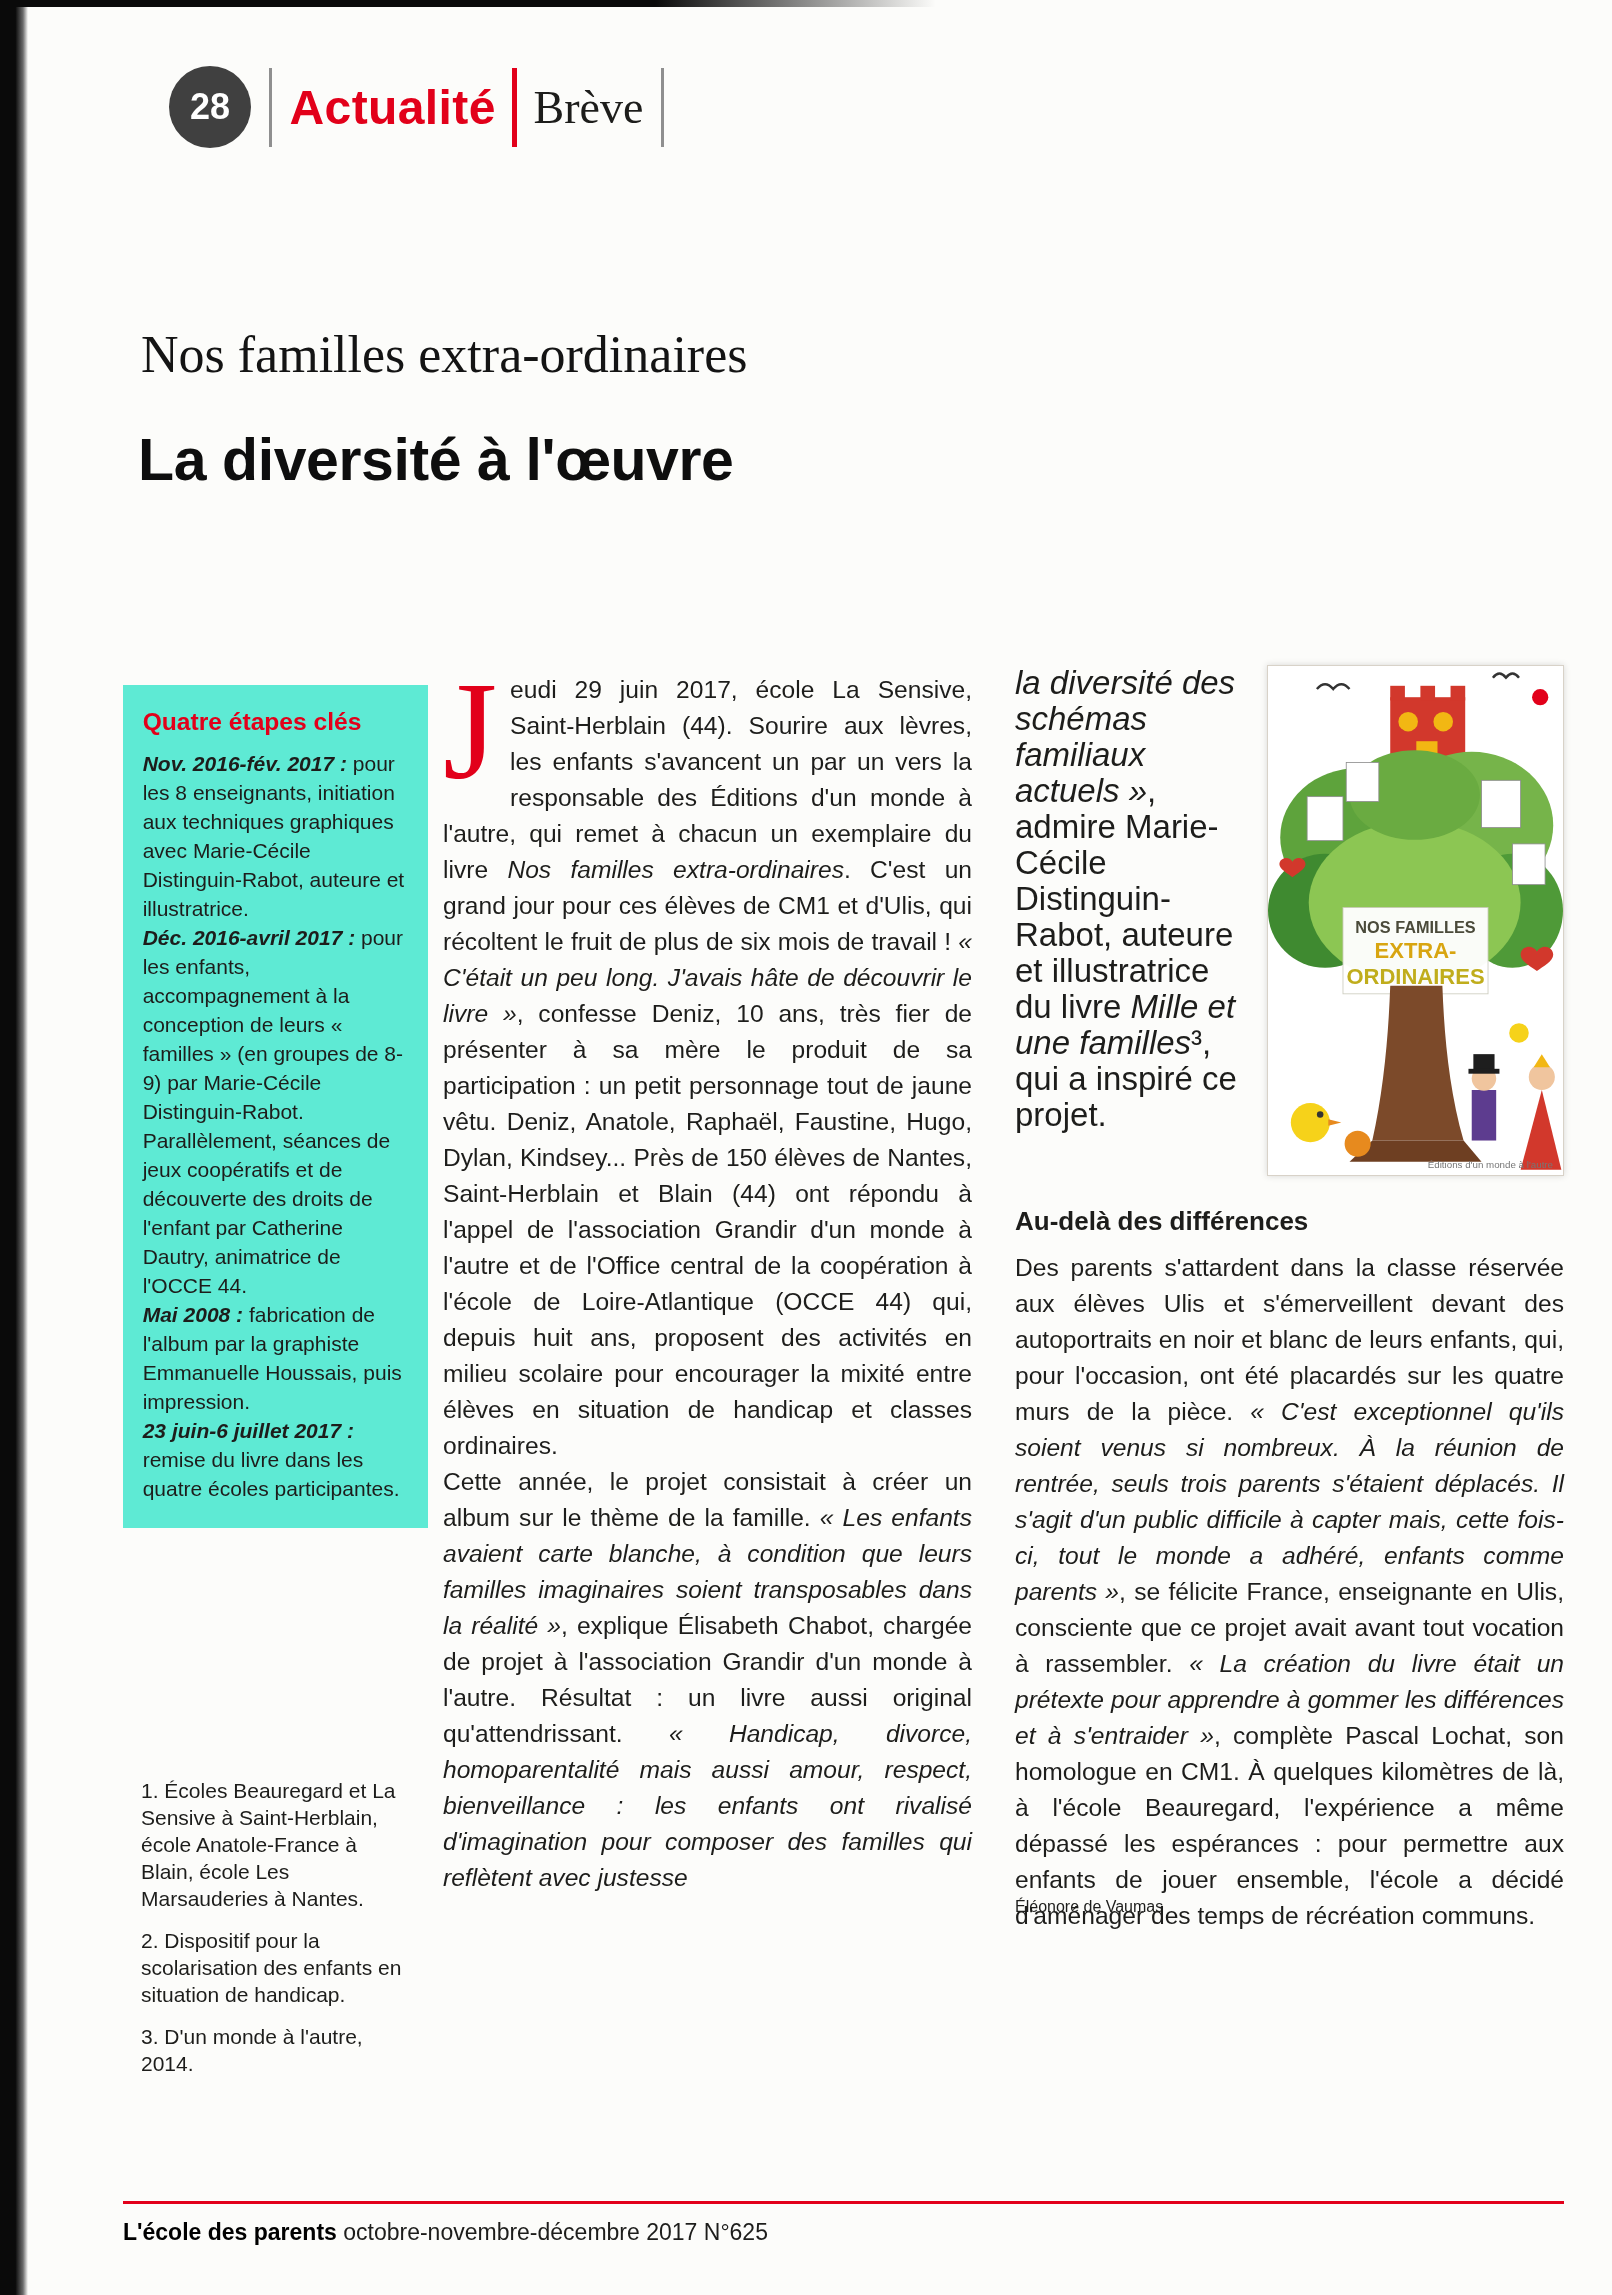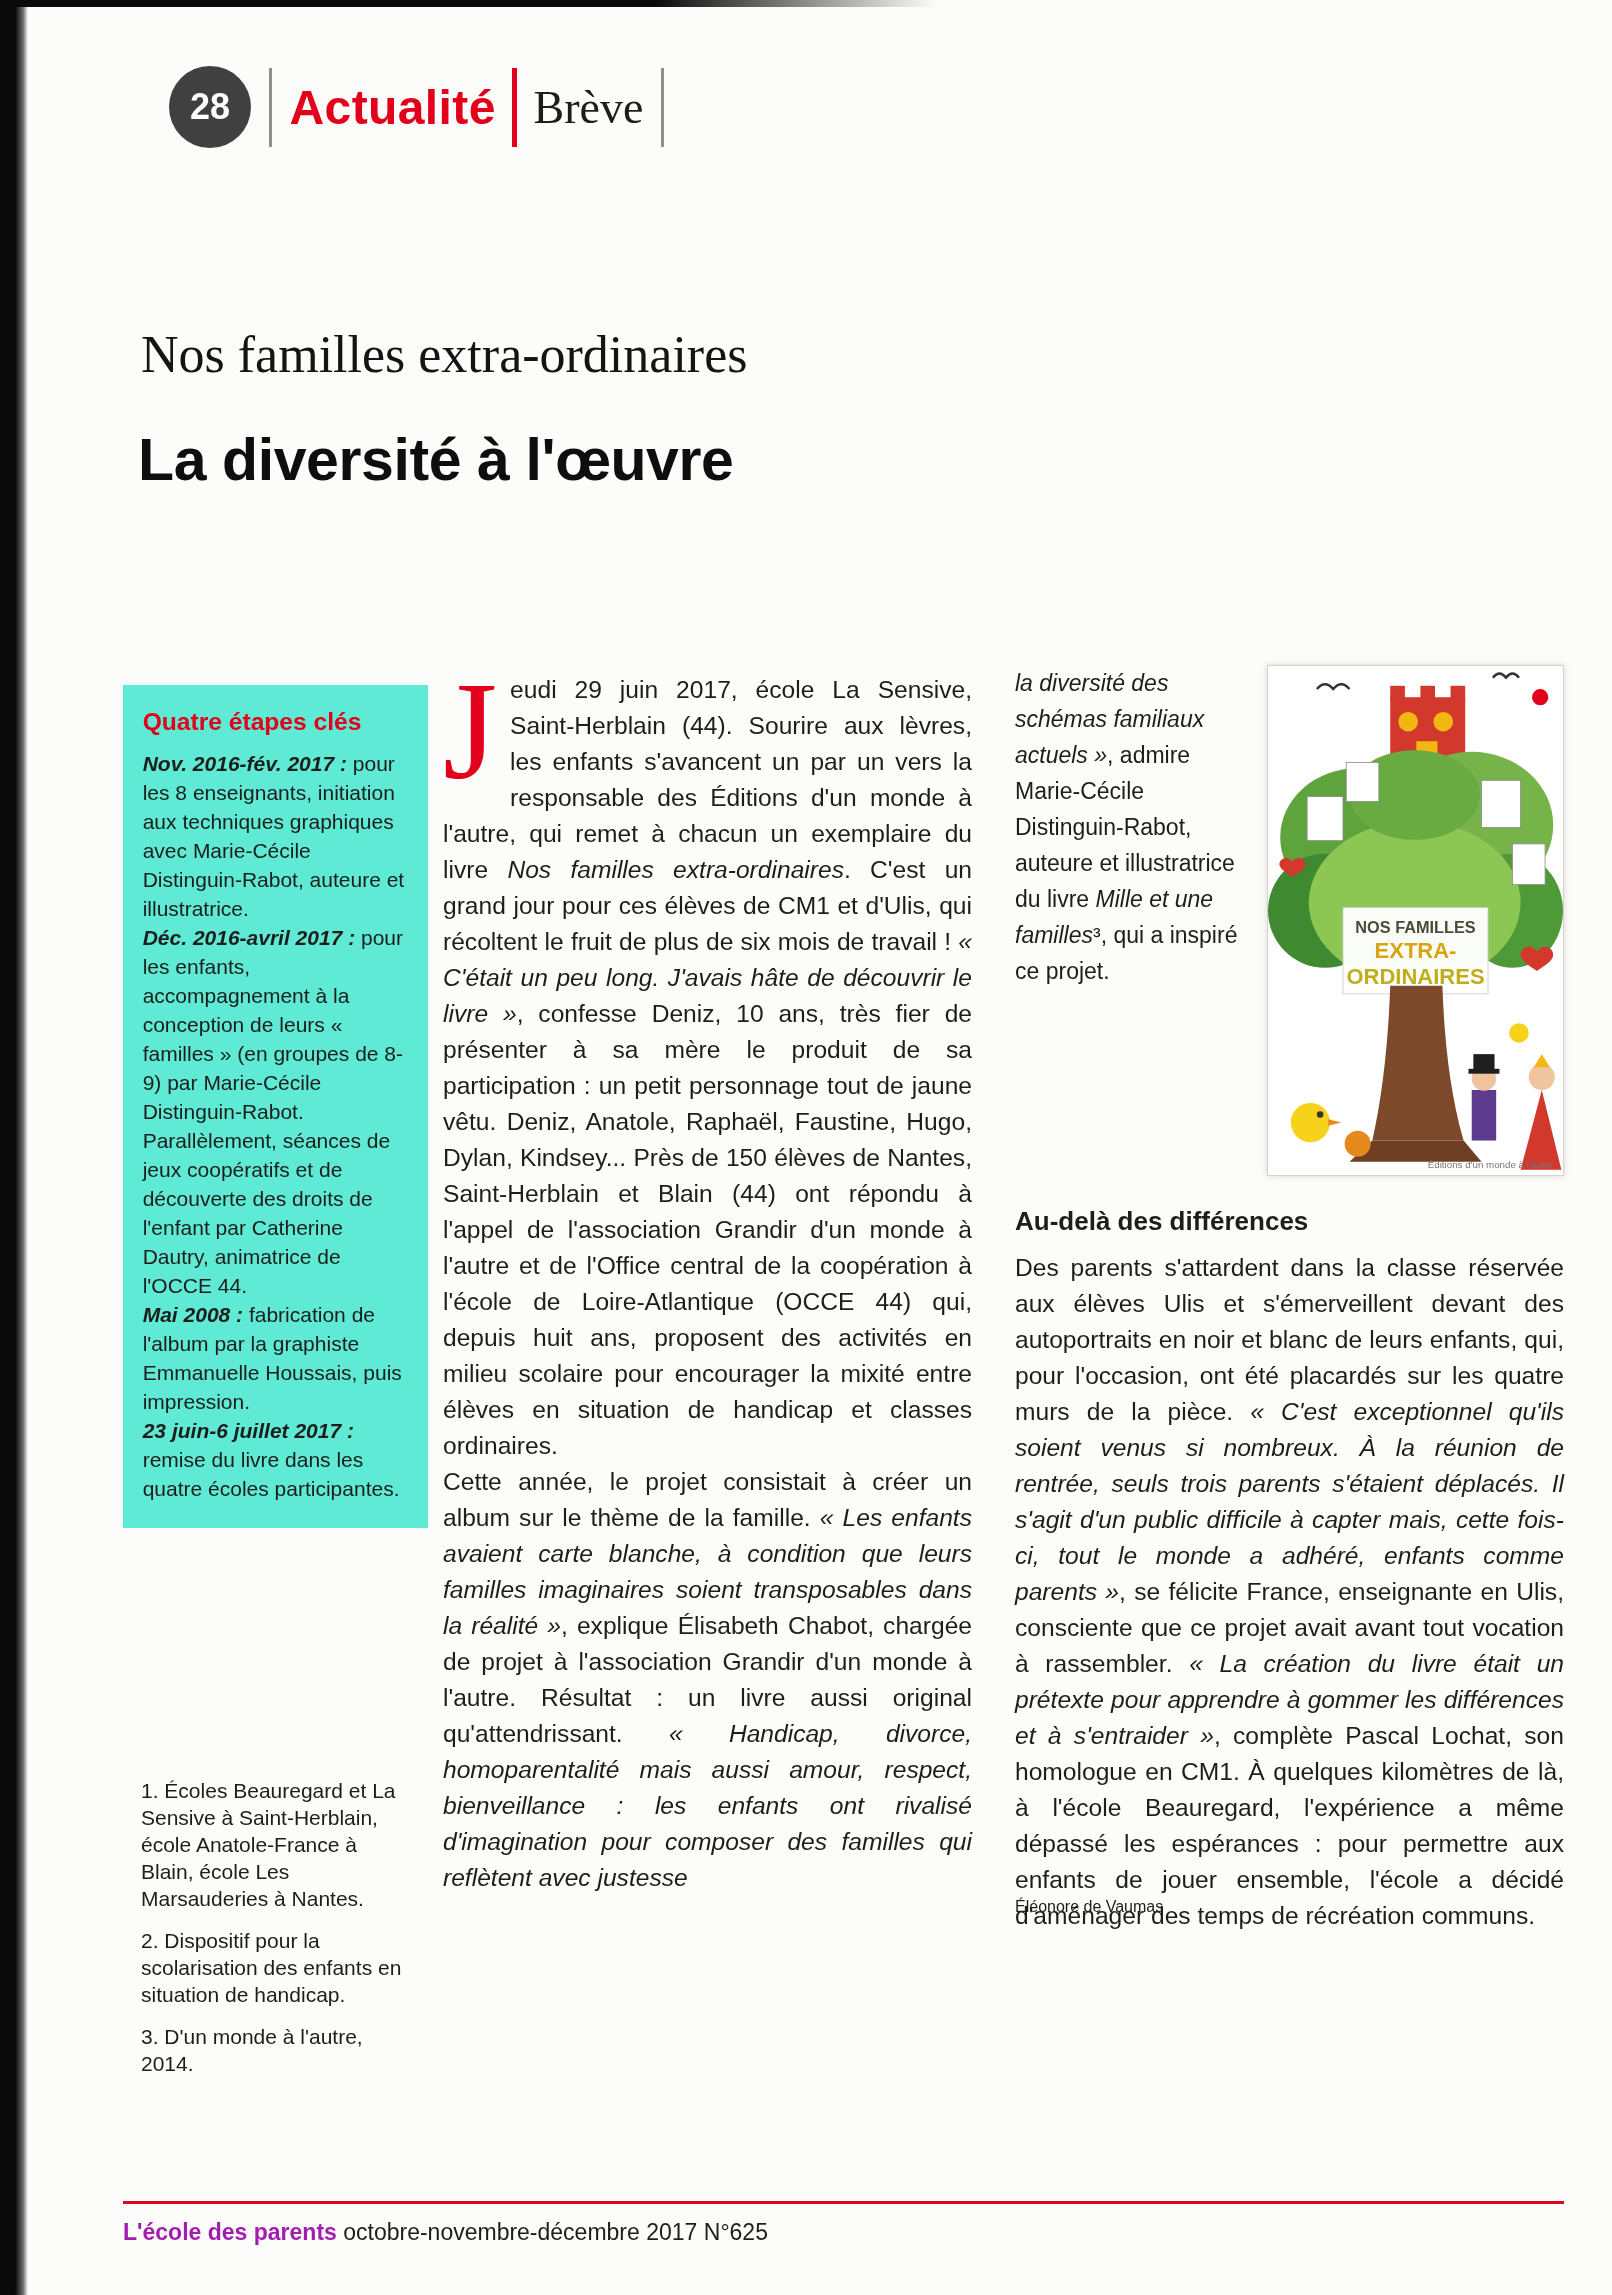--- a/index.html
+++ b/index.html
@@ -41,31 +41,31 @@
 
   
   .col2 { position:absolute; left:443px; top:672px; width:529px;
     font-size:24.6px; line-height:36px; text-align:justify; }
   .dropcap { float:left; font-family:"Liberation Serif", serif; color:#e2001a;
     font-size:139px; line-height:108px; padding:4.9px 13px 0 0; }
 
   
   .col3 { position:absolute; left:1015px; top:665px; width:549px; }
   .col3-top { display:flex; }
-  .intro { width:234px; font-size:23px; line-height:36px; }
+  .intro { width:234px; font-size:33px; line-height:36px; }
   .cover { width:297px; height:511px; margin-left:18px; border:0.8px solid #d8d2c8;
     background:#fff; box-shadow:0 0 6.6px rgba(0,0,0,.15); flex:none; }
   .subhead { font-size:26px; font-weight:700; margin-top:29.5px; margin-bottom:13px; }
   .body3 { font-size:24.6px; line-height:36px; text-align:justify; }
   .byline { font-size:16px; font-weight:400; margin-top:-36px; }
 
   
   .footer-rule { position:absolute; left:123px; top:2201px; width:1441px; height:2.5px; background:#e2001a; }
   .footer { position:absolute; left:123px; top:2219px; font-size:23px; }
-  .mag { color:#a21caf; font-weight:700; }
+  .mag { color:#000000; font-weight:700; }
   .issue { color:#1d1d1b; margin-left:0; }
 
   .it { font-style: italic; }
 </style>
 </head>
 <body>
 
 <div class="page">
   <div class="scan-left"></div>
   <div class="scan-top"></div>

